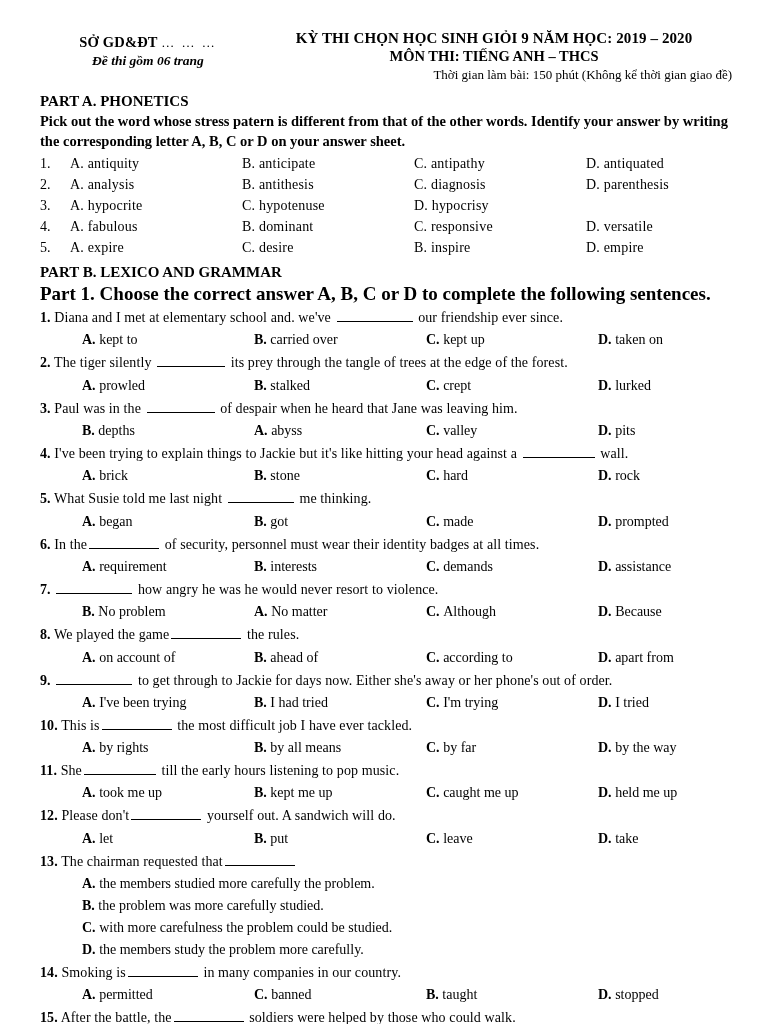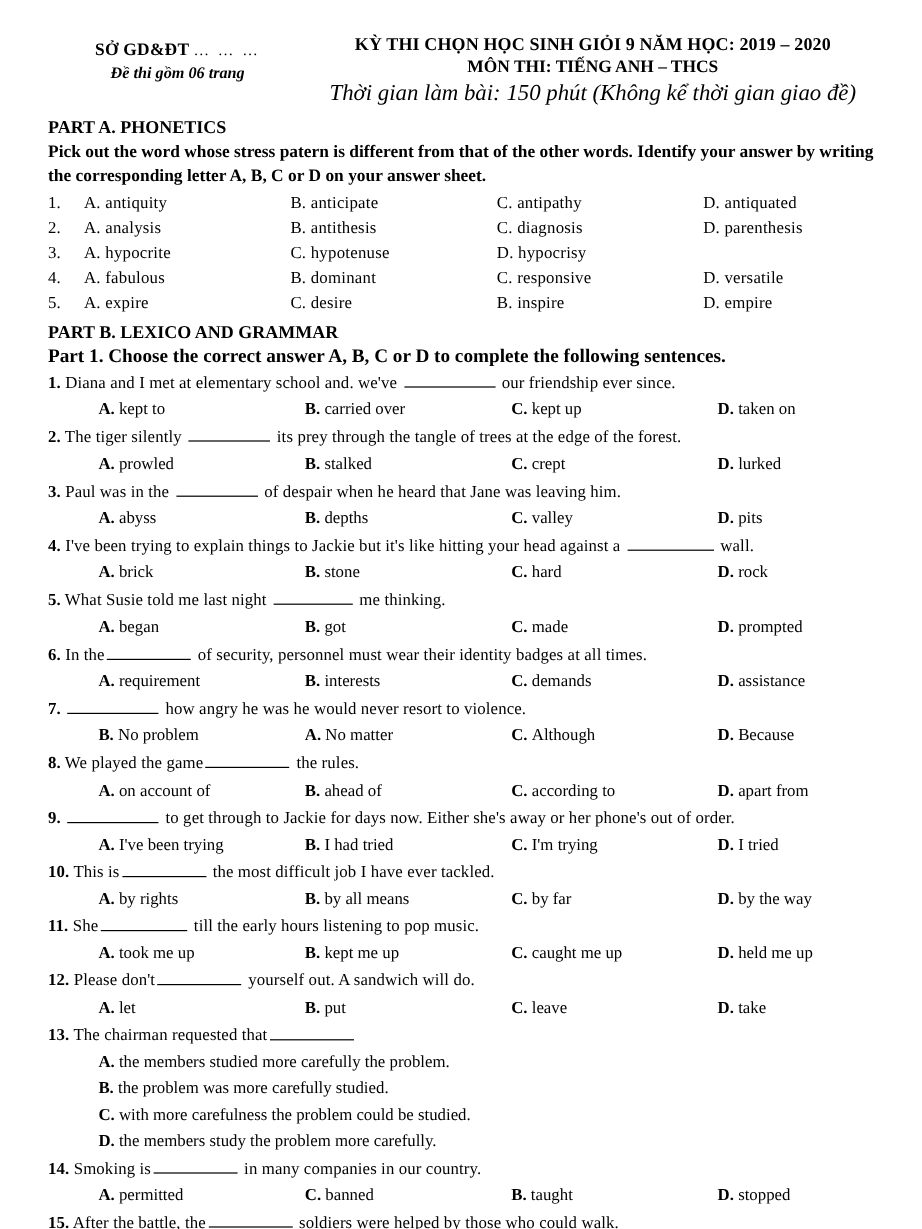--- a/index.html
+++ b/index.html
@@ -58,39 +58,39 @@
     font-size: 15px;
     font-weight: bold;
     letter-spacing: .1px;
   }
   .exam-subject {
     font-size: 14.5px;
     font-weight: bold;
     margin-top: 1px;
   }
   .exam-time {
-    font-size: 19px;
-    font-style: italic;
+    font-size: 13px;
     margin-top: 2px;
+    text-align: right;
   }
 
   
   .part-title {
     font-size: 15px;
     font-weight: bold;
     margin: 6px 0 2px 0;
   }
   .instruction {
     font-size: 14.5px;
     font-weight: bold;
     line-height: 1.35;
     margin-bottom: 2px;
   }
   .sub-instruction {
-    font-size: 16px;
+    font-size: 19px;
     font-weight: bold;
     margin: 2px 0 3px 0;
   }
 
   
   .ph-row {
     display: flex;
     align-items: baseline;
     font-size: 14px;
     line-height: 1.5;
@@ -227,22 +227,22 @@
         <div class="opts">
           <span class="opt"><b>A. </b>prowled</span>
           <span class="opt"><b>B. </b>stalked</span>
           <span class="opt"><b>C. </b>crept</span>
           <span class="opt"><b>D. </b>lurked</span>
         </div>
       </div>
       <div>
         <div class="q"><span class="qnum">3.</span><span> Paul was in the </span><span class="blank" style="width: 68px;"></span><span> of despair when he heard that Jane was leaving him.</span></div>
         <div class="opts">
+          <span class="opt"><b>B. </b>depths</span>
           <span class="opt"><b>A. </b>abyss</span>
-          <span class="opt"><b>B. </b>depths</span>
           <span class="opt"><b>C. </b>valley</span>
           <span class="opt"><b>D. </b>pits</span>
         </div>
       </div>
       <div>
         <div class="q"><span class="qnum">4.</span><span> I've been trying to explain things to Jackie but it's like hitting your head against a </span><span class="blank" style="width: 72px;"></span><span> wall.</span></div>
         <div class="opts">
           <span class="opt"><b>A. </b>brick</span>
           <span class="opt"><b>B. </b>stone</span>
           <span class="opt"><b>C. </b>hard</span>

